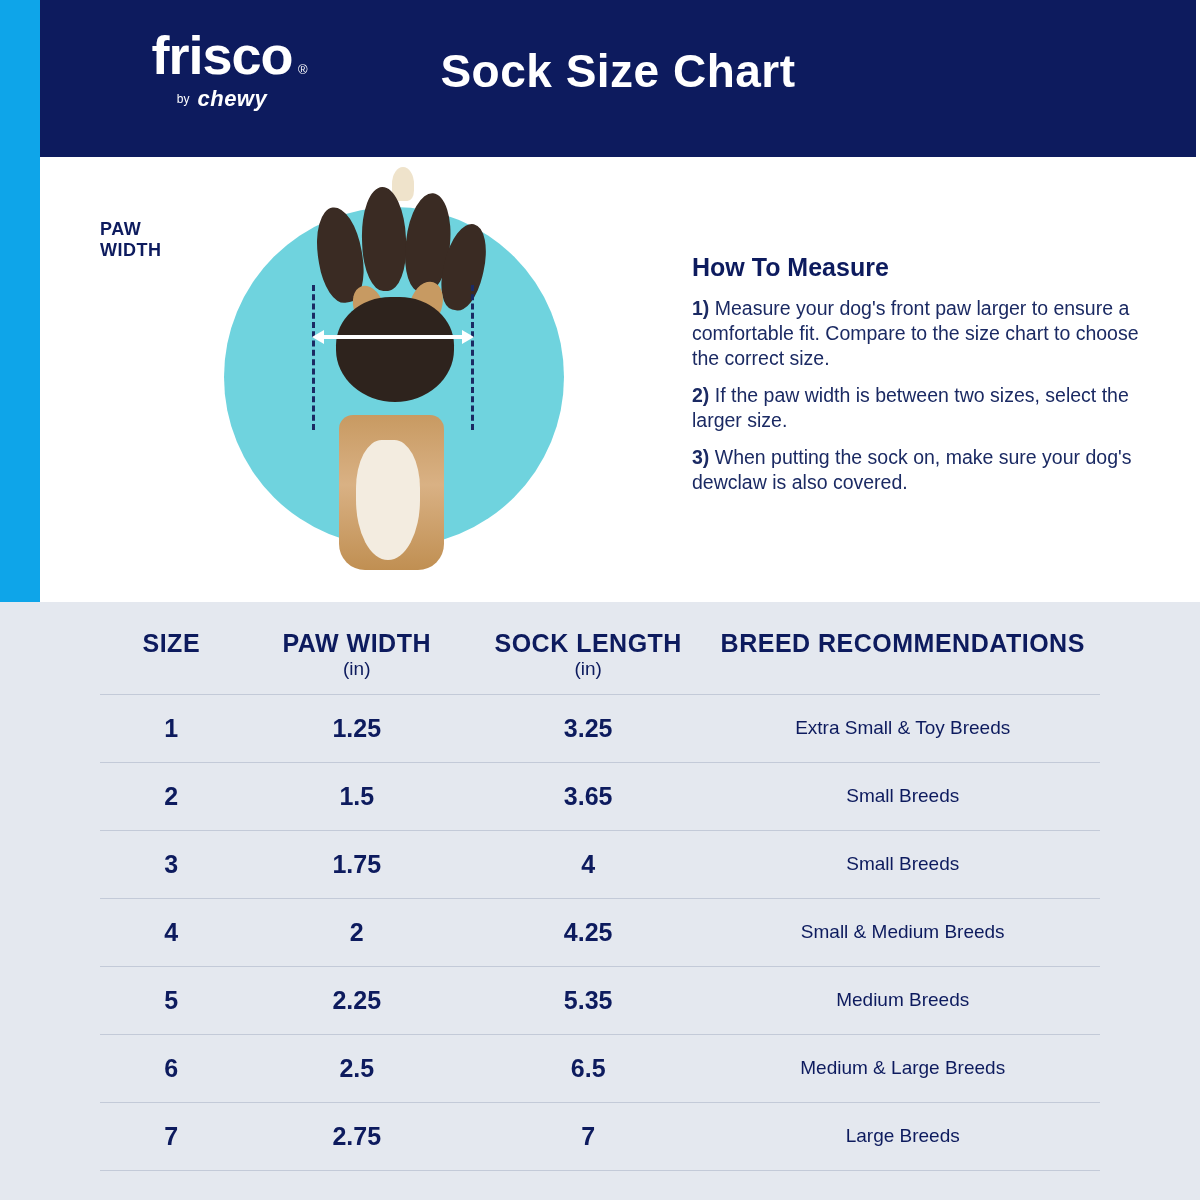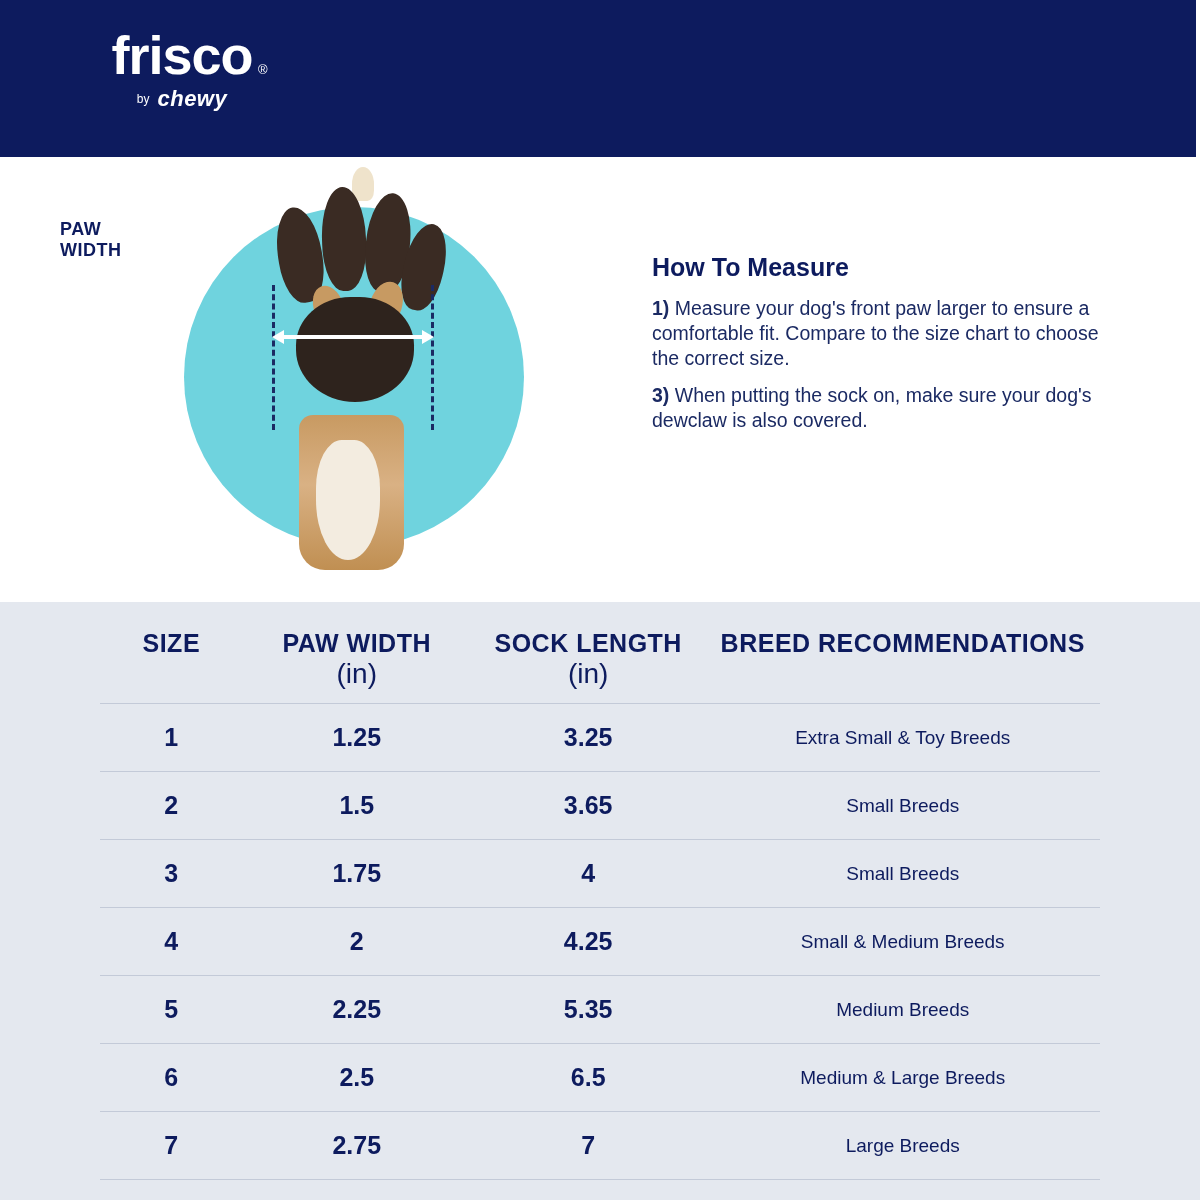--- a/index.html
+++ b/index.html
@@ -12,20 +12,21 @@
     background: #ffffff;
     font-family: "Liberation Sans", sans-serif;
     overflow: hidden;
   }
   .page {
     position: relative;
     width: 1196px;
     height: 1200px;
     background: #0ea5e9;
     box-sizing: border-box;
+    padding-left: 40px;
   }
 
   
   .header {
     position: relative;
     height: 157px;
     background: #0d1b5e;
     display: flex;
     align-items: center;
   }
@@ -252,21 +253,21 @@
   table.size-table th {
     padding: 28px 4px 14px 4px;
     font-size: 25px;
     font-weight: bold;
     letter-spacing: 0.5px;
     vertical-align: top;
     line-height: 1.08;
   }
   table.size-table th .unit {
     display: block;
-    font-size: 28px;
+    font-size: 19px;
     font-weight: normal;
     letter-spacing: 0;
     margin-top: 2px;
   }
   table.size-table th.col-size { width: 140px; }
   table.size-table th.col-paw { width: 230px; text-align: center; }
   table.size-table th.col-sock { width: 235px; }
   table.size-table th.col-breed { width: 395px; }
   table.size-table td {
     border-top: 1px solid #c3cad8;
@@ -290,20 +291,21 @@
 
   <div class="header">
     <div class="logo-block">
       <div class="logo-word">
         <span>frisco</span><span class="reg">®</span>
       </div>
       <div class="logo-sub">
         <span class="by">by</span><span class="chewy">chewy</span>
       </div>
     </div>
+    <div class="header-title">Sock Size Chart</div>
   </div>
 
   <div class="middle">
 
     <div class="paw-width-label">PAW<br>WIDTH</div>
 
     <div class="paw-art">
       <div class="teal-circle"></div>
       <div class="leg"></div>
       <div class="leg-fur"></div>
@@ -322,20 +324,21 @@
       <div class="arrow-row">
         <div class="arrow-head l"></div>
         <div class="arrow-bar"></div>
         <div class="arrow-head r"></div>
       </div>
     </div>
 
     <div class="how-to">
       <h2>How To Measure</h2>
       <p><b>1)</b> <span>Measure your dog's front paw larger to ensure a comfortable fit. Compare to the size chart to choose the correct size.</span></p>
+      <p><b>2)</b> <span>If the paw width is between two sizes, select the larger size.</span></p>
       <p><b>3)</b> <span>When putting the sock on, make sure your dog's dewclaw is also covered.</span></p>
     </div>
   </div>
 
   <div class="table-wrap">
     <table class="size-table">
       <thead>
         <tr>
           <th class="col-size">
             <span>SIZE</span>

